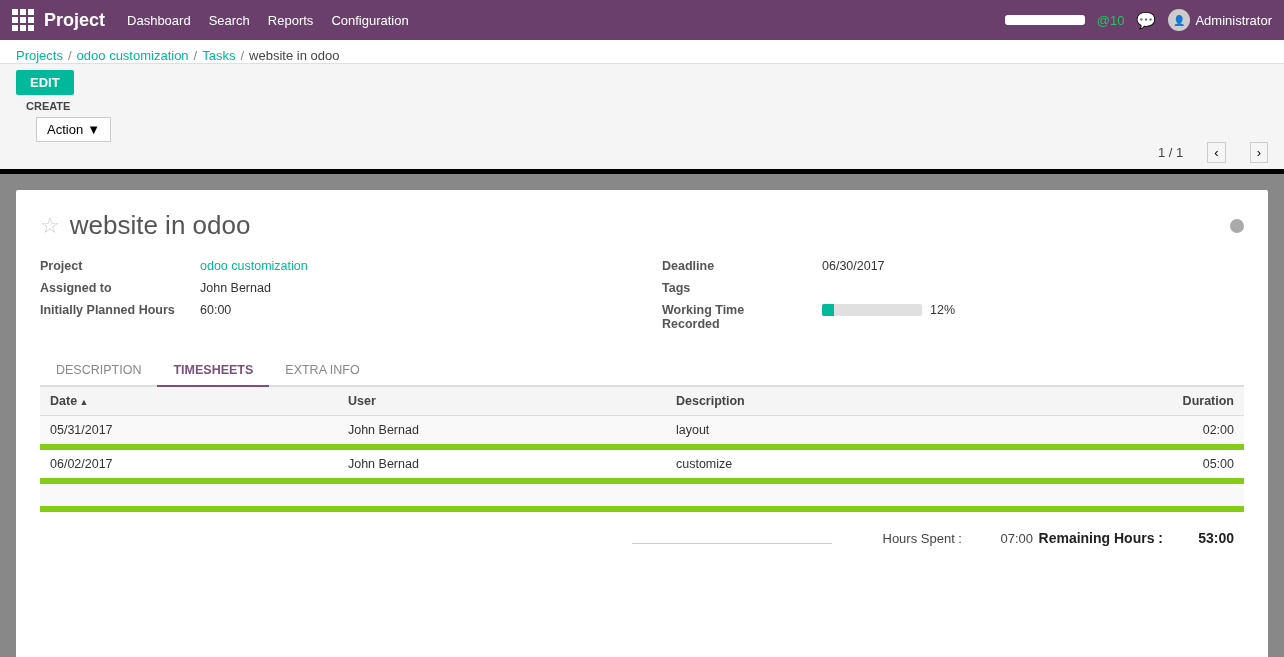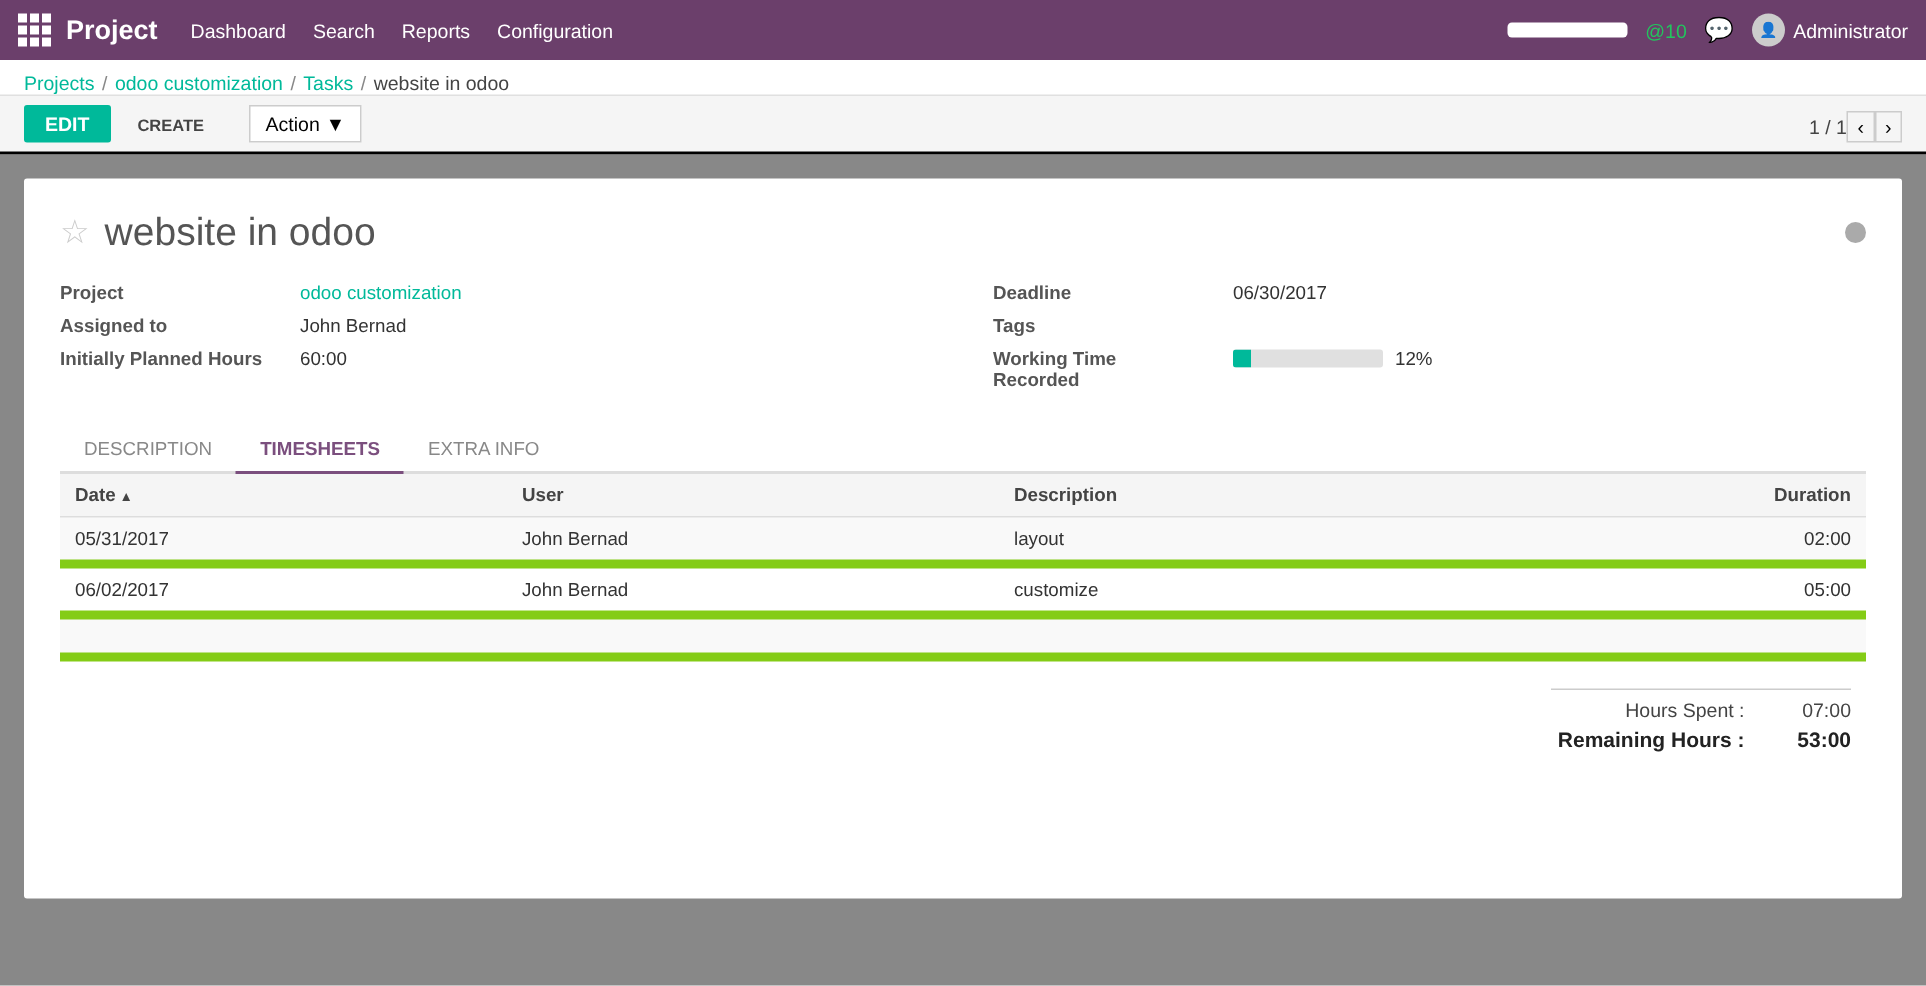--- a/index.html
+++ b/index.html
@@ -73,24 +73,25 @@
       width: 22px; height: 22px;
       background: #ccc;
       border-radius: 50%;
       display: inline-flex; align-items: center; justify-content: center;
       font-size: 10px; color: #333;
     }
 
     
     .action-bar {
       background: #f5f5f5;
-      border-bottom: 2px solid #000000;
+      border-bottom: 5px solid #000000;
       padding: 6px 16px;
       display: flex;
-      align-items: flex-end;
+      align-items: flex-start;
+      flex-direction: column;
     }
     .btn-edit {
       background: #00b99a;
       color: white;
       border: none;
       padding: 5px 14px;
       font-size: 13px;
       font-weight: bold;
       cursor: pointer;
       border-radius: 2px;
@@ -113,21 +114,21 @@
       cursor: pointer;
       display: flex;
       align-items: center;
       gap: 4px;
       margin-left: 20px;
     }
     .pagination {
       margin-left: auto;
       display: flex;
       align-items: center;
-      gap: 0;
+      gap: 24px;
       font-size: 13px;
       color: #444;
     }
     .pagination button {
       background: none;
       border: 1px solid #ccc;
       cursor: pointer;
       padding: 2px 6px;
       font-size: 13px;
     }
@@ -273,21 +274,21 @@
     .timesheet-table .col-duration { text-align: right; }
     .timesheet-table th.col-duration { text-align: right; }
 
     
     .sort-asc::after { content: " ▲"; font-size: 9px; }
 
     
     .totals-section {
       margin-top: 18px;
       display: flex;
-      flex-direction: column;
+      flex-direction: row;
       align-items: flex-end;
       padding-right: 10px;
     }
     .total-row {
       display: flex;
       gap: 16px;
       font-size: 13px;
       color: #444;
       margin-bottom: 4px;
     }

